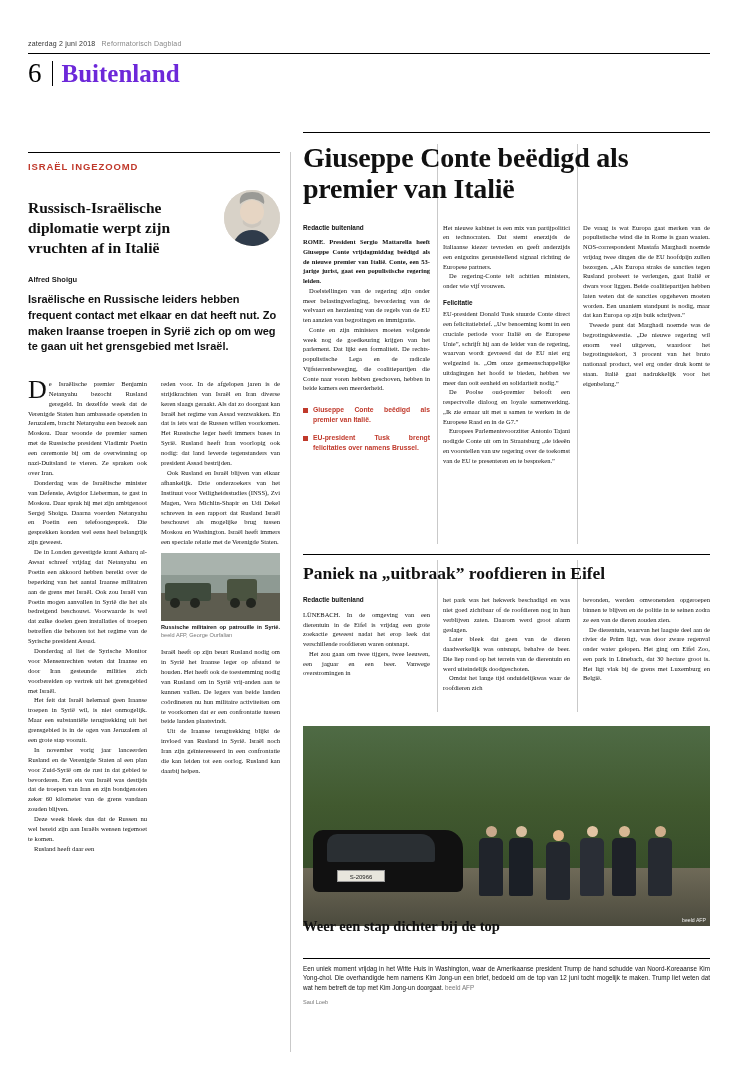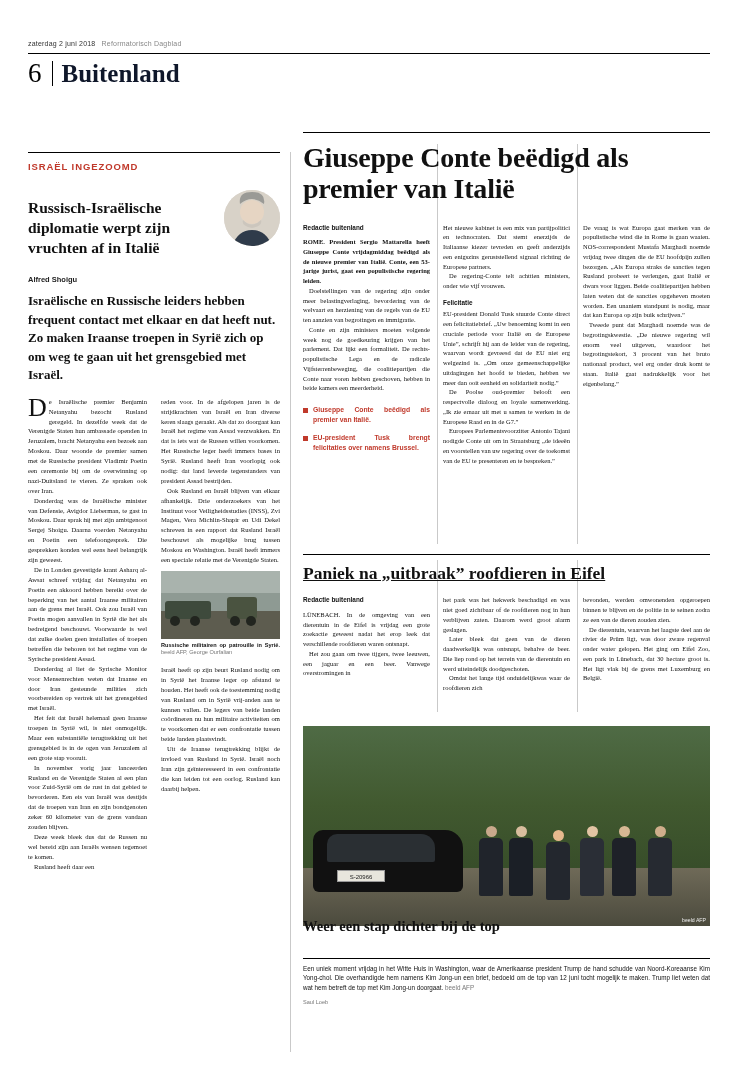--- a/index.html
+++ b/index.html
@@ -45,21 +45,21 @@
   .page-number {
     font-family: "Liberation Serif", serif;
     font-size: 27px;
     font-weight: normal;
     color: #000;
   }
   .section-title {
     font-family: "Liberation Serif", serif;
     font-size: 25px;
     font-weight: bold;
-    color: #0f172a;
+    color: #6d28d9;
     border-left: 1px solid #000;
     padding-left: 9px;
     line-height: 1;
   }
 
   
   .col-rule-v {
     position: absolute;
     width: 0;
     border-left: 1px solid #c9c9c9;
@@ -102,25 +102,25 @@
     background: #ded9d2;
   }
   .byline {
     font-family: "Liberation Sans", sans-serif;
     font-size: 7.5px;
     font-weight: bold;
     color: #222;
     margin: 12px 0 8px 0;
   }
   .lead {
-    font-family: Liberation Serif, serif;
-    font-size: 13px;
+    font-family: Liberation Sans, sans-serif;
+    font-size: 11px;
     font-weight: bold;
     line-height: 1.42;
-    margin-bottom: 12px;
+    margin-bottom: 24px;
   }
   .left-cols {
     display: flex;
     gap: 14px;
   }
   .left-col {
     width: 119px;
     font-size: 6.6px;
     line-height: 1.5;
     text-align: justify;
@@ -224,21 +224,20 @@
     top: 554px;
     width: 407px;
   }
   .eifel-topline { border-top: 1px solid #000; padding-top: 9px; }
   .eifel-head {
     font-family: "Liberation Serif", serif;
     font-size: 17.5px;
     font-weight: bold;
     margin: 0 0 12px 0;
     line-height: 1.1;
-    text-decoration: underline;
   }
   .eifel-cols { display:flex; gap: 13px; }
   .ecol {
     width: 127px;
     font-size: 6.5px;
     line-height: 1.5;
     text-align: justify;
     hyphens: auto;
   }
   .ecol p { margin: 0; }

